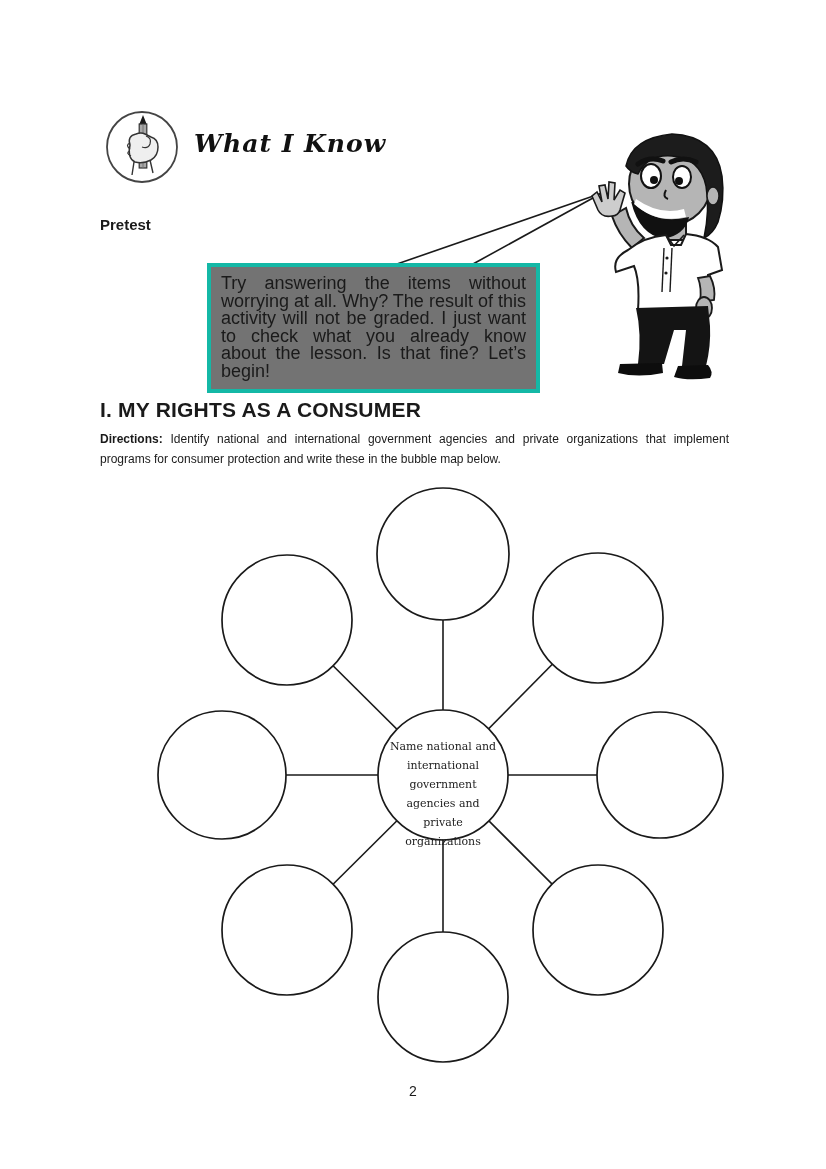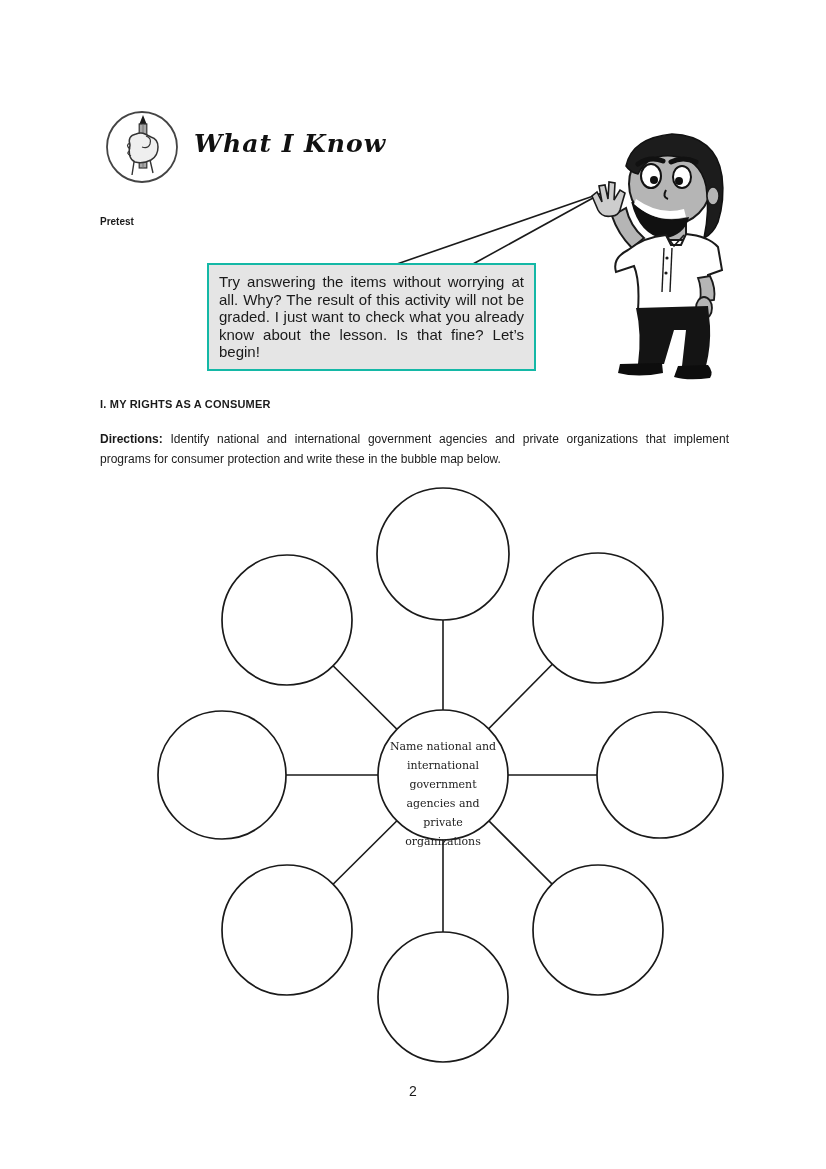--- a/index.html
+++ b/index.html
@@ -7,30 +7,30 @@
     position:relative; width:826px; height:1103px; background:#ffffff;
     font-family:"Liberation Sans", sans-serif; color:#1a1a1a; overflow:hidden;
   }
   .overlay-svg { position:absolute; left:0; top:0; width:826px; height:1169px; pointer-events:none; }
 
   .hdr-icon { position:absolute; left:104px; top:109px; width:76px; height:76px; }
   .hdr-title {
     position:absolute; left:194px; top:129px;
     font:italic 700 25px "DejaVu Serif", serif; letter-spacing:1px; color:#111;
   }
-  .pretest { position:absolute; left:100px; top:216px; font-size:10px; font-weight:bold; }
+  .pretest { position:absolute; left:100px; top:216px; font-size:15px; font-weight:bold; }
 
   .speech-box {
     position:absolute; left:207px; top:263px; width:305px;
-    border:2px solid #14b8a6; background:#e5e5e5; padding:8px 10px;
-    font-size:15px; line-height:17.6px; text-align:justify;
+    border:4px solid #14b8a6; background:#737373; padding:8px 10px;
+    font-size:18px; line-height:17.6px; text-align:justify;
   }
   .boy-svg { position:absolute; left:570px; top:130px; width:168px; height:260px; }
 
-  .sec-heading { position:absolute; left:100px; top:398px; font-size:11px; font-weight:bold; letter-spacing:0.2px; }
+  .sec-heading { position:absolute; left:100px; top:398px; font-size:21px; font-weight:bold; letter-spacing:0.2px; }
   .directions  { position:absolute; left:100px; top:430px; width:629px; margin:0;
                  font-size:12px; line-height:19.5px; text-align:justify; }
 
   .bubble-map { position:absolute; left:140px; top:480px; width:610px; height:600px; }
   .center-label {
     position:absolute; left:379px; top:737px; width:128px; text-align:center;
     font-family:"DejaVu Serif", serif; font-size:11px; line-height:19px;
     white-space:pre-line; color:#222;
   }
 

